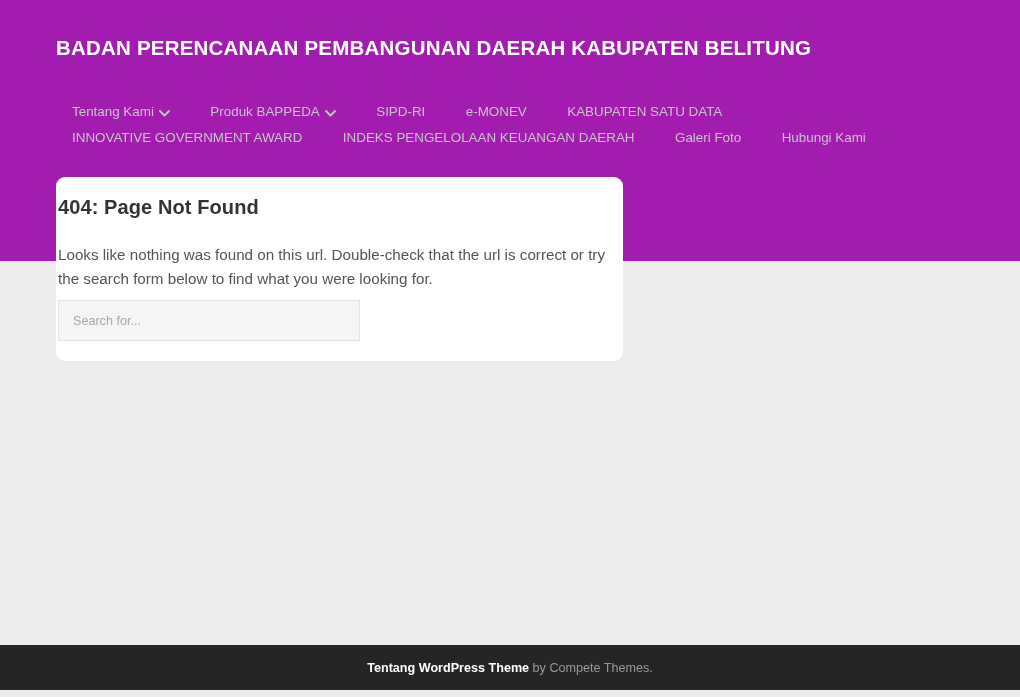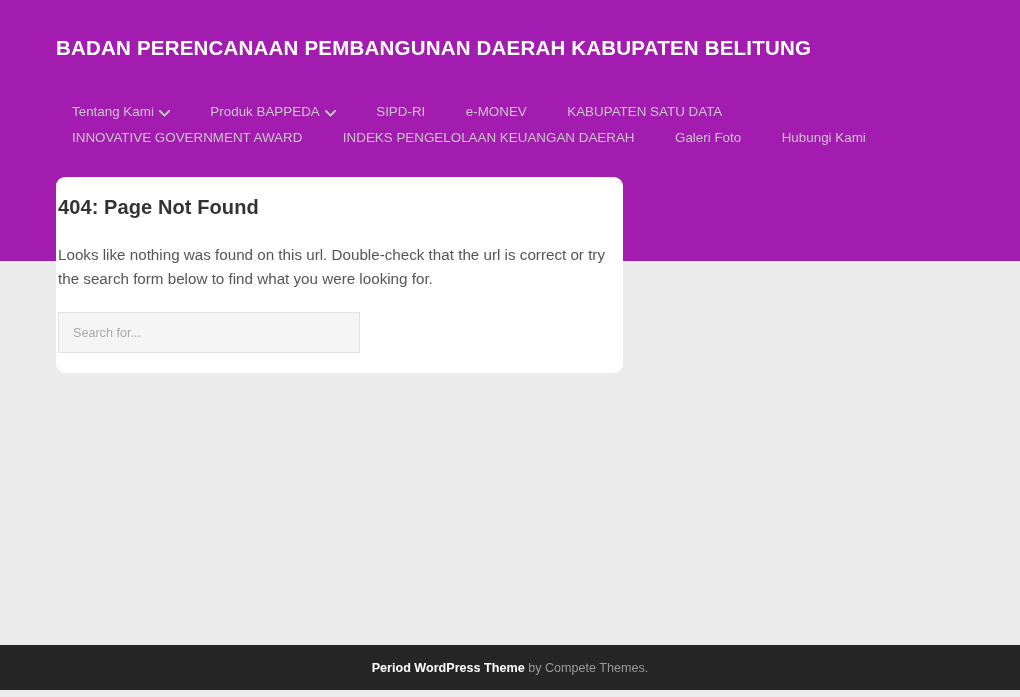--- a/index.html
+++ b/index.html
@@ -94,21 +94,21 @@
   #error-text {
     margin: 0;
     padding: 22px 2px 0 2px;
     font-size: 15.2px;
     line-height: 24px;
     color: #555555;
   }
 
   
   #search-form {
-    margin-top: 21px;
+    margin-top: 9px;
     padding: 0 2px;
     display: flex;
     align-items: flex-start;
   }
   #search-input {
     width: 302px;
     height: 41px;
     padding: 0 14px;
     background: #f5f5f5;
     border: 1px solid #e2e2e2;
@@ -214,14 +214,14 @@
 
   <p id="error-text">Looks like nothing was found on this url. Double-check that the url is correct or try the search form below to find what you were looking for.</p>
 
   <form id="search-form">
     <input id="search-input" type="text" placeholder="Search for..." style="">
   </form>
 
 </main>
 
 <footer id="site-footer">
-  <div id="footer-credit"><a href="#" id="footer-theme-link">Period WordPress Theme</a><span> by Compete Themes.</span></div>
+  <div id="footer-credit"><a href="#" id="footer-theme-link">Tentang WordPress Theme</a><span> by Compete Themes.</span></div>
 </footer>
 
 </body></html>

